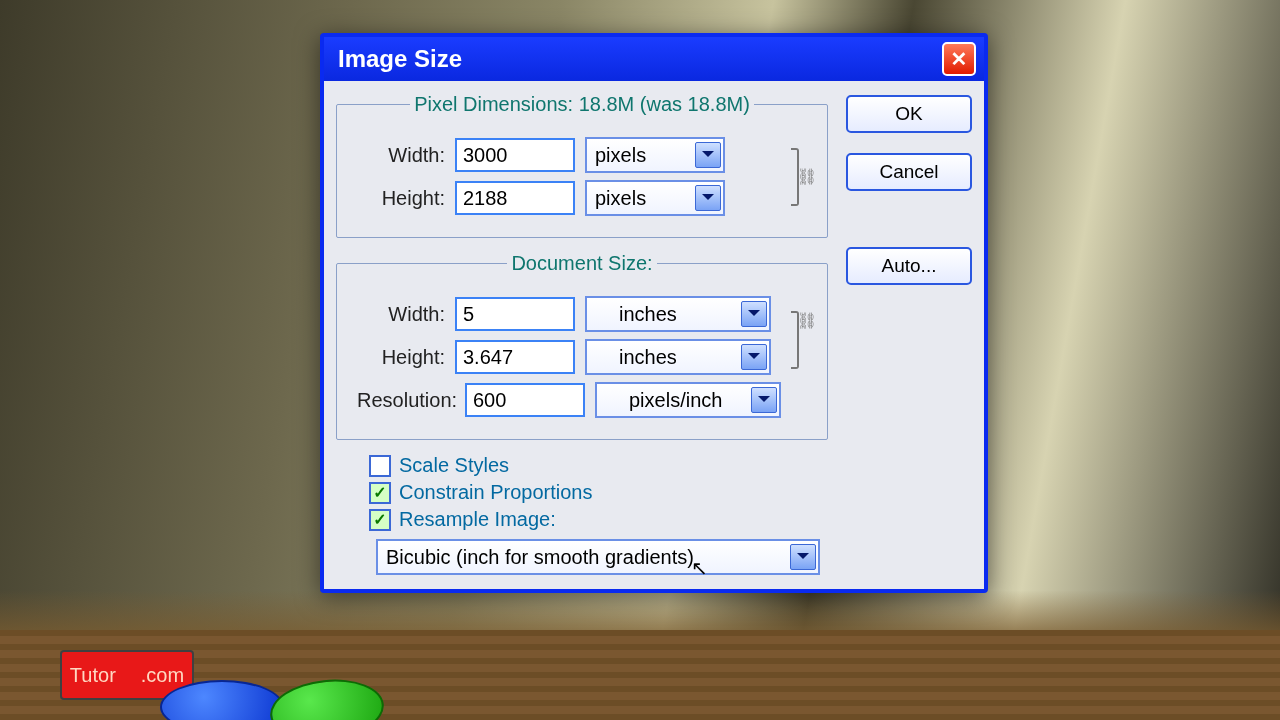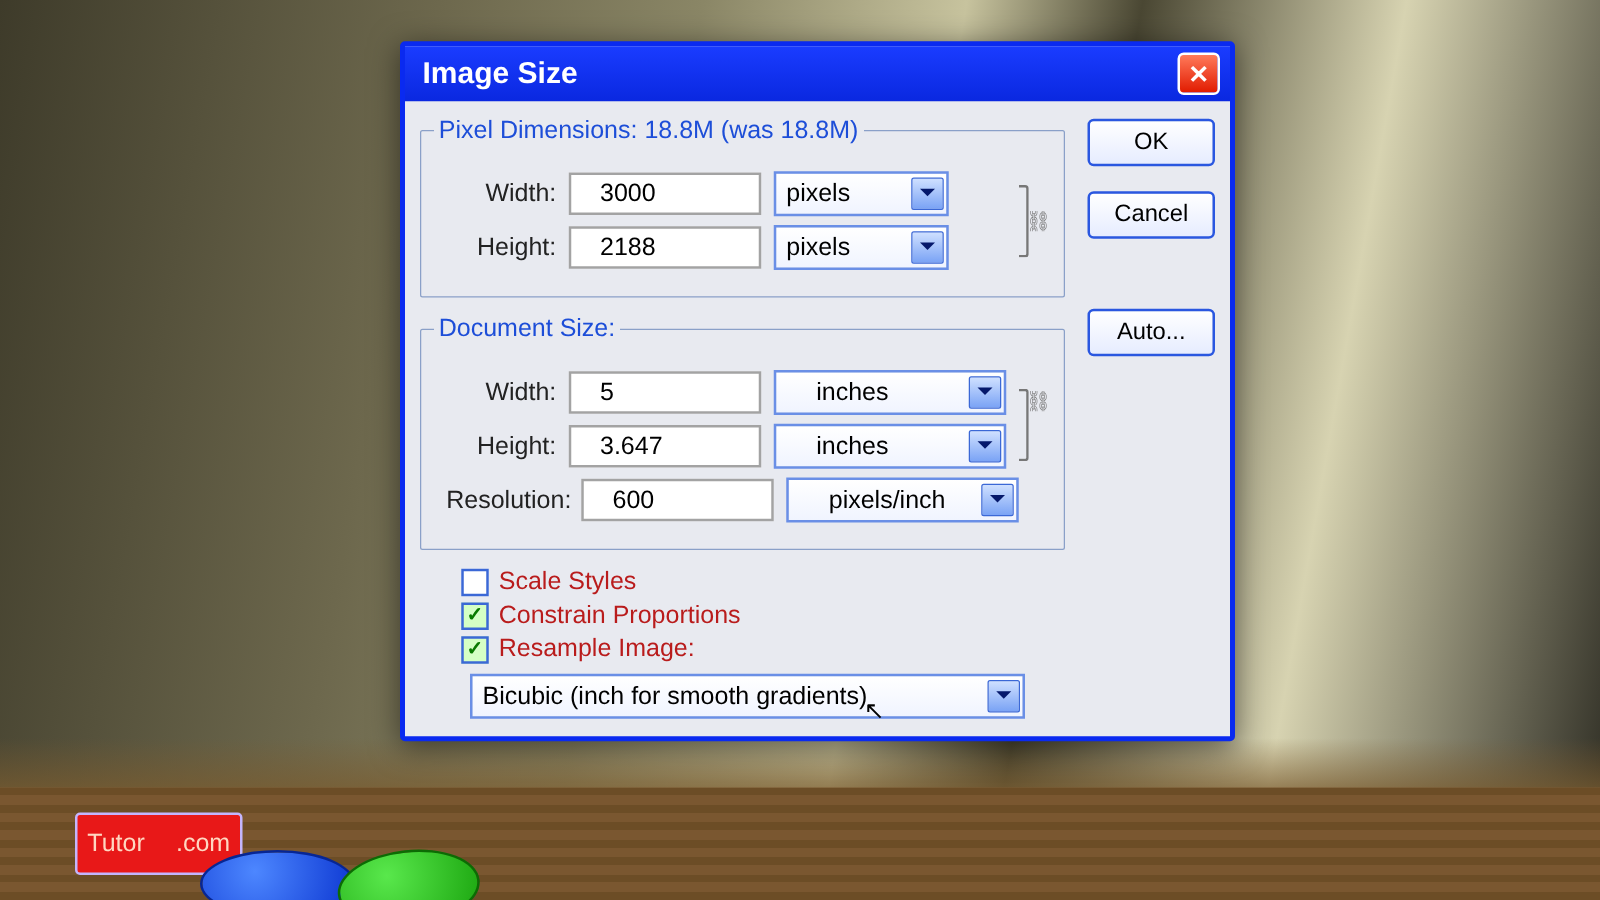--- a/index.html
+++ b/index.html
@@ -7,59 +7,59 @@
     background:
       linear-gradient(0deg, #7a5c2f 0%, #7a5c2f 10%, rgba(0,0,0,0) 18%),
       linear-gradient(100deg, #3e3b2a 0%, #6d684d 25%, #8a8666 40%, #c7c39e 55%, #4a4733 65%, #d7d3b1 80%, #2b2a21 100%);
     position:relative;
   }
   
   .floor{position:absolute;left:0;right:0;bottom:0;height:90px;
     background:repeating-linear-gradient(0deg,#6c4d26 0 6px,#7a5730 6px 14px);}
   
   .logo{position:absolute;left:60px;bottom:20px;}
-  .logo .box{width:130px;height:46px;background:#e81818;border:2px solid #c4b5fd;border-radius:4px;
+  .logo .box{width:130px;height:46px;background:#e81818;border:2px solid #404040;border-radius:4px;
     color:#ffd7c1;font-size:20px;display:flex;align-items:center;justify-content:center;gap:25px;}
   .logo .blue{position:absolute;left:100px;top:30px;width:120px;height:50px;border-radius:50%;
     background:radial-gradient(circle at 35% 30%, #4d87ff, #0a34d0);border:2px solid #072694;}
   .logo .green{position:absolute;left:210px;top:30px;width:110px;height:56px;border-radius:50%;
     background:radial-gradient(circle at 35% 30%, #59e84c, #1aa40e);border:2px solid #0c6b04;transform:rotate(-6deg);}
   
   .dialog{position:absolute;left:320px;top:33px;width:660px;background:#e8eaf0;
     border:4px solid #0a2af0;border-radius:4px;box-shadow:0 4px 24px rgba(0,0,0,.5);}
   .titlebar{height:44px;background:linear-gradient(#1a3cff,#0a28e0);display:flex;align-items:center;
     padding:0 8px 0 14px;justify-content:space-between;gap:44px;}
   .titlebar .t{color:#fff;font-size:24px;font-weight:bold;}
   .closebtn{width:30px;height:30px;background:linear-gradient(#ff7a5a,#e11b00);border:2px solid #fff;
     border-radius:5px;display:flex;align-items:center;justify-content:center;color:#fff;font-weight:bold;
     font-size:20px;cursor:pointer;}
   .body{padding:12px 12px 14px 12px;display:flex;gap:18px;}
   .leftcol{flex:1;}
   .rightcol{width:126px;display:flex;flex-direction:column;gap:20px;padding-top:2px;}
   .btn{height:34px;background:linear-gradient(#ffffff,#e6ecff);border:2px solid #2a57e0;border-radius:5px;
     font-size:19px;display:flex;align-items:center;justify-content:center;cursor:pointer;}
   fieldset{border:1px solid #8aa0c8;border-radius:2px;margin:0 0 14px 0;padding:14px 10px 14px 10px;position:relative;}
-  legend{color:#1d4ed8;font-size:20px;padding:0 4px;}
+  legend{color:#0f766e;font-size:20px;padding:0 4px;text-align:center;}
   .row{display:flex;align-items:center;gap:10px;margin:7px 0;}
   .lbl{width:98px;text-align:right;font-size:20px;color:#222;}
   .lbl.wide{width:110px;margin-left:10px;}
-  input.txt{width:104px;height:28px;border:2px solid #a3a3a3;font-size:20px;padding:1px 23px;background:#fff;}
+  input.txt{width:104px;height:28px;border:2px solid #3b82f6;font-size:20px;padding:1px 6px;background:#fff;}
   .combo{height:32px;border:2px solid #6a8fe6;background:linear-gradient(#ffffff,#f0f4ff);display:flex;
     align-items:center;justify-content:space-between;padding:0 2px 0 8px;font-size:20px;cursor:pointer;}
   .combo .arrow{width:24px;height:24px;background:linear-gradient(#cfe0ff,#7aa3f5);border:1px solid #3b68d6;
     border-radius:2px;display:flex;align-items:center;justify-content:center;}
   .combo .arrow::after{content:"";border:6px solid transparent;border-top-color:#05186b;margin-top:4px;}
   .combo.sm{width:126px;}
   .combo.md{width:148px;padding-left:32px;}
   .combo.full{width:430px;}
   .linkcol{width:26px;display:flex;align-items:center;justify-content:center;}
   .bracket{border:2px solid #777;border-left:none;width:12px;border-radius:0 3px 3px 0;}
   .chain{color:#777;font-size:16px;margin-left:-2px;}
   .checks{margin:4px 0 8px 2px;}
-  .chk{display:flex;align-items:center;gap:8px;font-size:20px;margin:4px 0;color:#b91c1c;padding-left:31px;}
+  .chk{display:flex;align-items:center;gap:8px;font-size:20px;margin:4px 0;color:#0369a1;padding-left:31px;}
   .chk .box{width:18px;height:18px;background:#fff;border:2px solid #3b68d6;display:flex;align-items:center;justify-content:center;}
   .chk .box.checked{background:#d5ffc5;}
   .chk .box.checked::after{content:"✓";color:#0a7a00;font-weight:bold;font-size:16px;line-height:1;}
   .cursor{position:absolute;left:367px;top:519px;pointer-events:none;font-size:20px;color:#000;}
   .spacer{height:16px;}
 </style>
 </head>
 <body>
 
 <div class="floor"></div>

